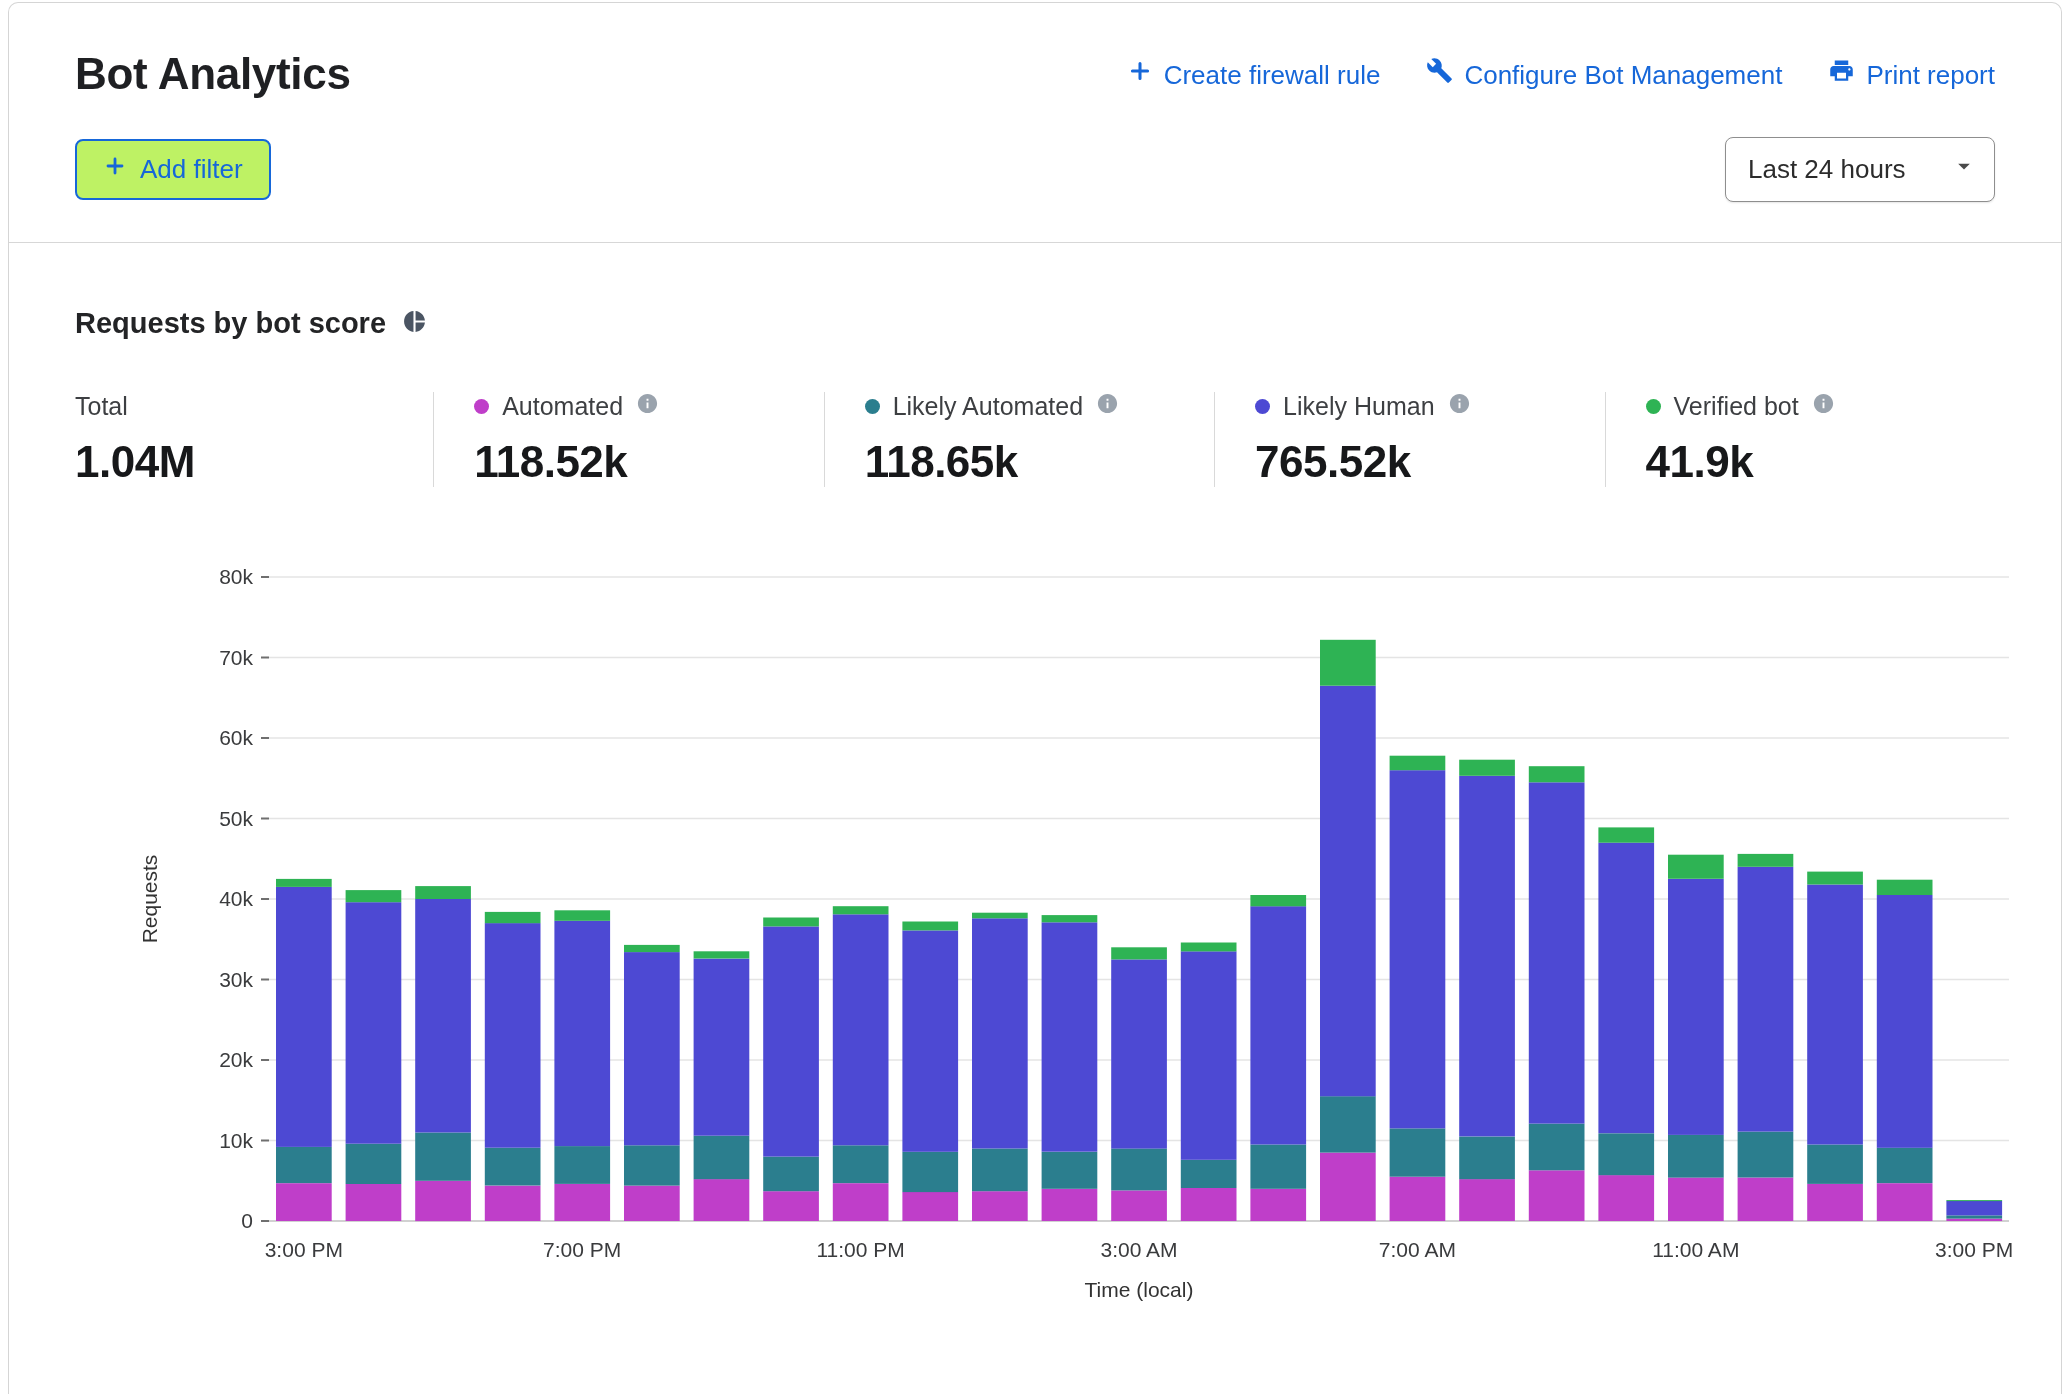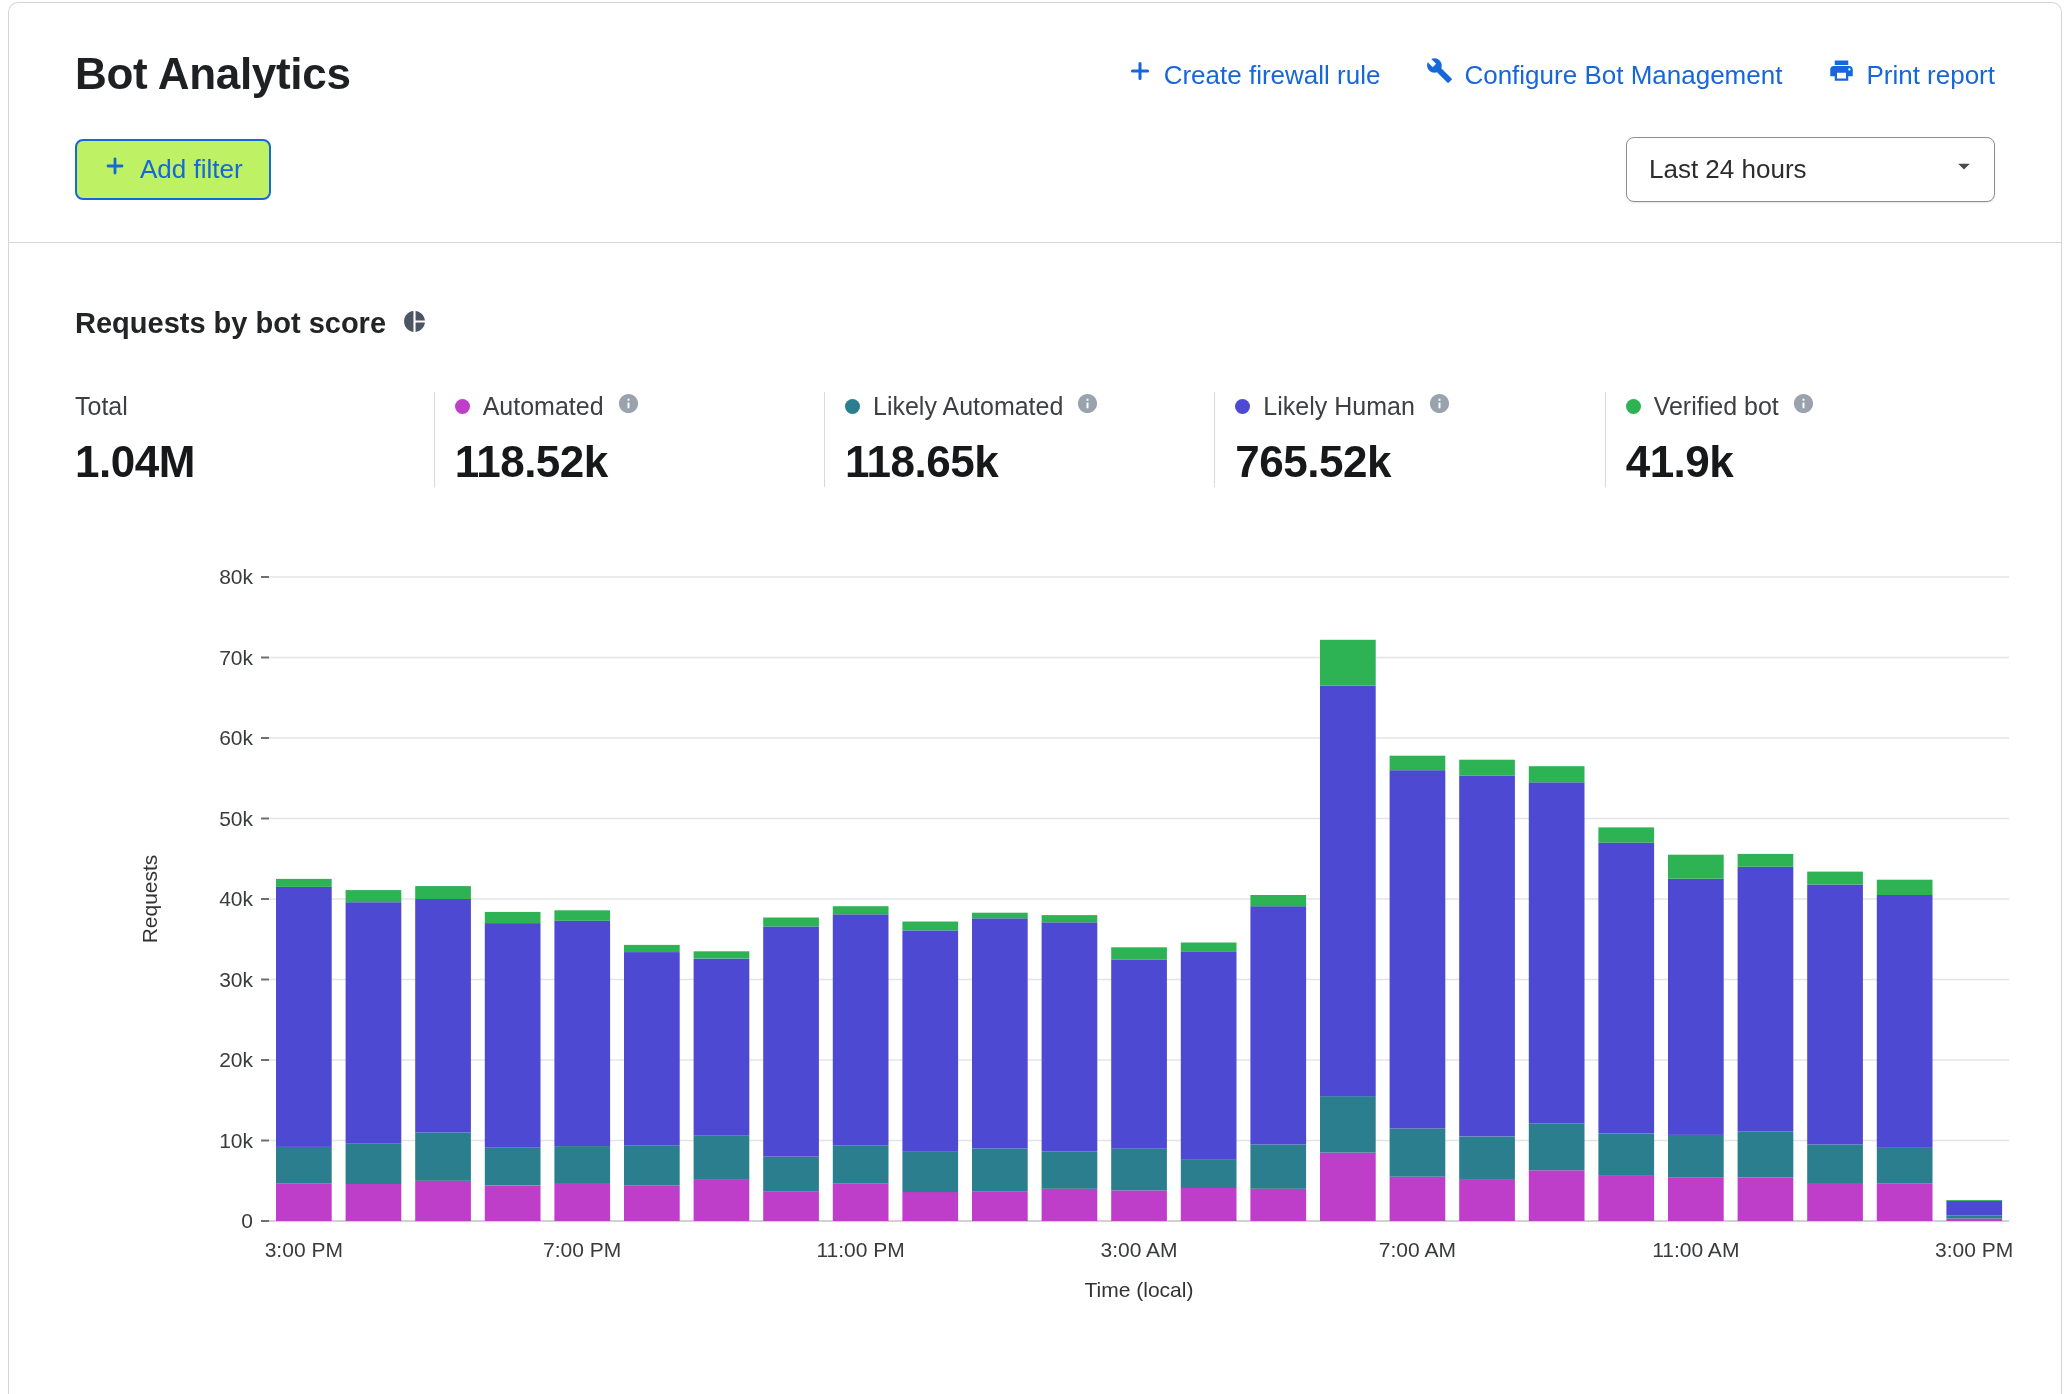--- a/index.html
+++ b/index.html
@@ -26,33 +26,33 @@
   }
   .action-link svg { flex:0 0 auto; }
   .header-row2 { display:flex; justify-content:space-between; align-items:center; margin-top:38px; }
   .add-filter {
     display:inline-flex; gap:13px; align-items:center;
     color:#1667d9; font-size:26px; background:#bef264;
     border:2px solid #1667d9; border-radius:8px; padding:13px 26px; cursor:pointer;
   }
   .time-select {
     display:flex; align-items:center; justify-content:space-between;
-    width:369px; border:1px solid #8e8e8e; border-radius:8px;
+    width:270px; border:1px solid #8e8e8e; border-radius:8px;
     padding:14px 16px 14px 22px; font-size:26px; color:#2c2c2c;
     background:#fff; box-shadow:0 1px 2px rgba(0,0,0,.10); cursor:pointer;
   }
   
   .section { padding:64px 66px 0 66px; }
   .section-title-row { display:flex; align-items:center; gap:16px; }
   .section-title { font-size:29px; font-weight:700; color:#232426; }
   
   .stats { display:flex; margin-top:52px; }
   .stat { width:400px; padding-right:30px; }
   .stat--total { width:368px; }
-  .stat + .stat { border-left:1px solid #d9d9d9; padding-left:20px; }
+  .stat + .stat { border-left:1px solid #d9d9d9; padding-left:40px; }
   .stat-label { display:flex; align-items:center; gap:13px; font-size:25px; color:#3d3f42; }
   .dot { width:15px; height:15px; border-radius:50%; flex:0 0 auto; }
   .stat-value { font-size:44px; font-weight:700; color:#17181a; margin-top:16px; letter-spacing:-0.5px; }
   
   .chart-wrap { padding-left:24px; margin-top:20px; }
   svg text { font-family:"Liberation Sans", sans-serif; }
 </style>
 </head>
 <body>
 

